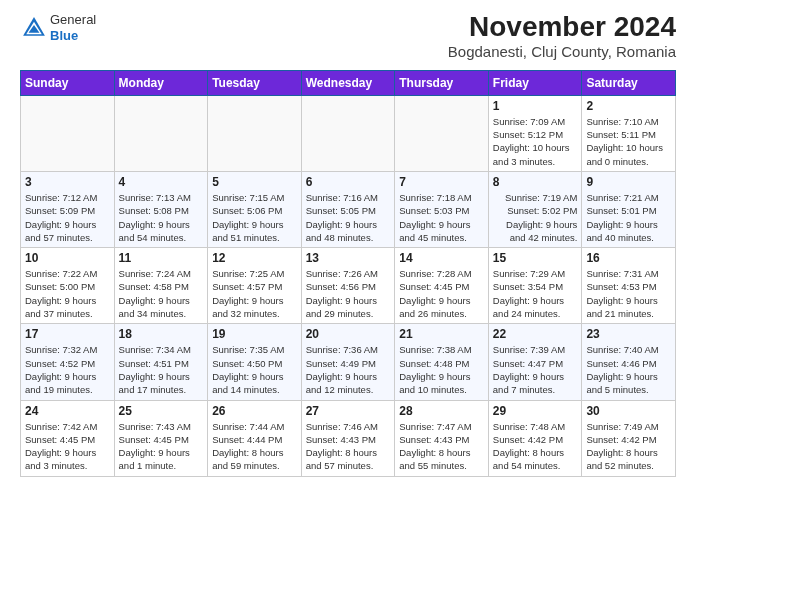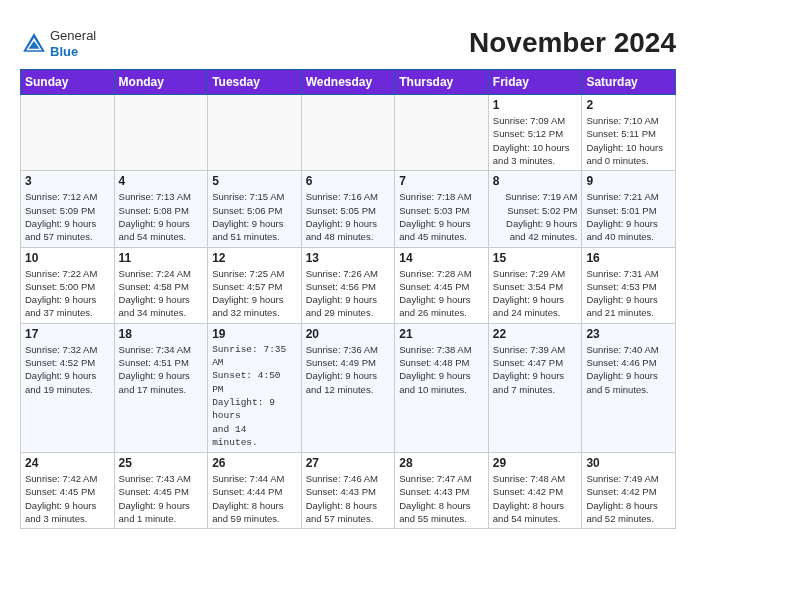--- a/index.html
+++ b/index.html
@@ -6,21 +6,21 @@
     body {
       width: 792px;
       height: 612px;
       font-family: Arial, sans-serif;
       background: #fff;
       overflow: hidden;
     }
     .page {
       width: 696px;
       height: 612px;
-      padding: 28px 20px;
+      padding: 12px 20px;
     }
     .header {
       display: flex;
       align-items: flex-start;
       justify-content: space-between;
       margin-bottom: 10px;
     }
     .logo {
       display: flex;
       align-items: center;
@@ -101,20 +101,21 @@
         <polygon points="18,10 28,26 8,26" fill="#fff"></polygon>
         <polygon points="18,14 25,24 11,24" fill="#1a6fc4"></polygon>
       </svg>
       <div class="logo-text">
         <div class="logo-general">General</div>
         <div class="logo-blue">Blue</div>
       </div>
     </div>
     <div class="title-block">
       <div class="main-title">November 2024</div>
+      <div class="subtitle">Bogdanesti, Cluj County, Romania</div>
     </div>
   </div>
 
   <table class="calendar">
     <thead>
       <tr>
       <th>Sunday</th>
           <th>Monday</th>
           <th>Tuesday</th>
           <th>Wednesday</th>
@@ -257,21 +258,21 @@
           </td>
           <td>
             <span class="day-num">18</span>
             <div class="day-info" style="white-space: pre-line;">Sunrise: 7:34 AM
 Sunset: 4:51 PM
 Daylight: 9 hours
 and 17 minutes.</div>
           </td>
           <td>
             <span class="day-num">19</span>
-            <div class="day-info" style="white-space: pre-line; font-family: Liberation Mono, monospace;">Sunrise: 7:35 AM
+            <div class="day-info" style="white-space: pre-line;">Sunrise: 7:35 AM
 Sunset: 4:50 PM
 Daylight: 9 hours
 and 14 minutes.</div>
           </td>
           <td>
             <span class="day-num">20</span>
             <div class="day-info" style="white-space: pre-line;">Sunrise: 7:36 AM
 Sunset: 4:49 PM
 Daylight: 9 hours
 and 12 minutes.</div>

